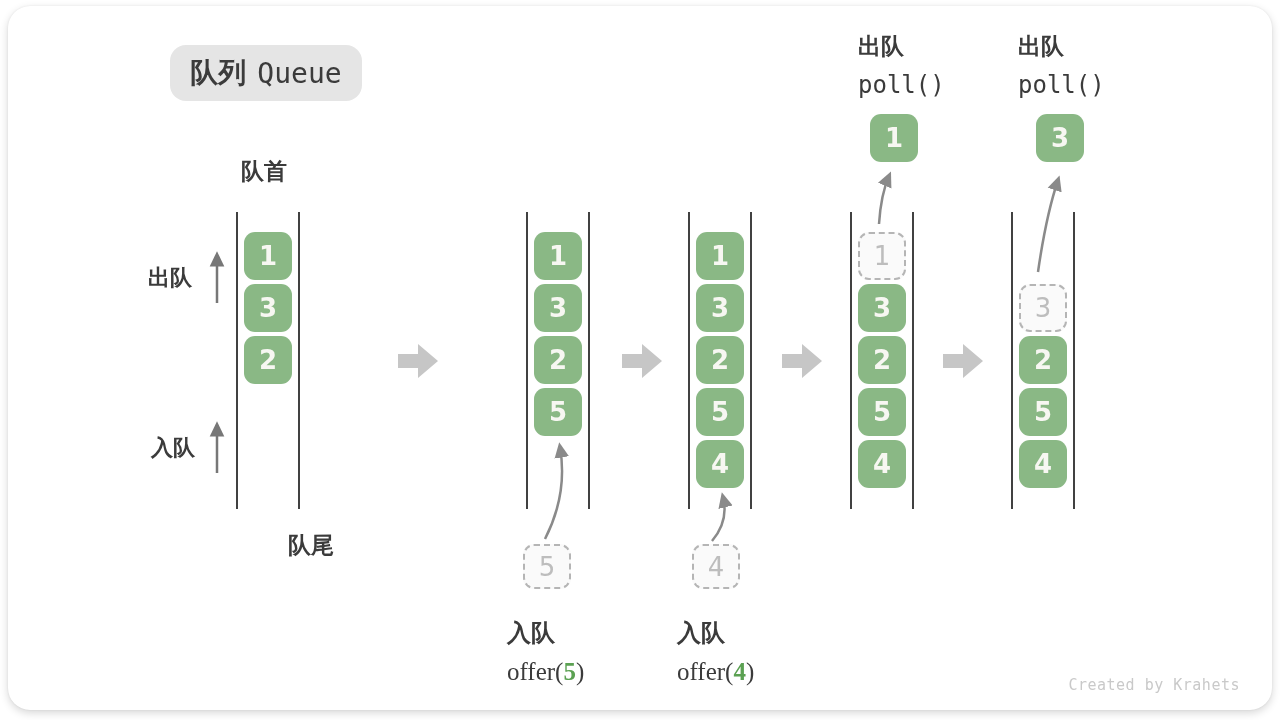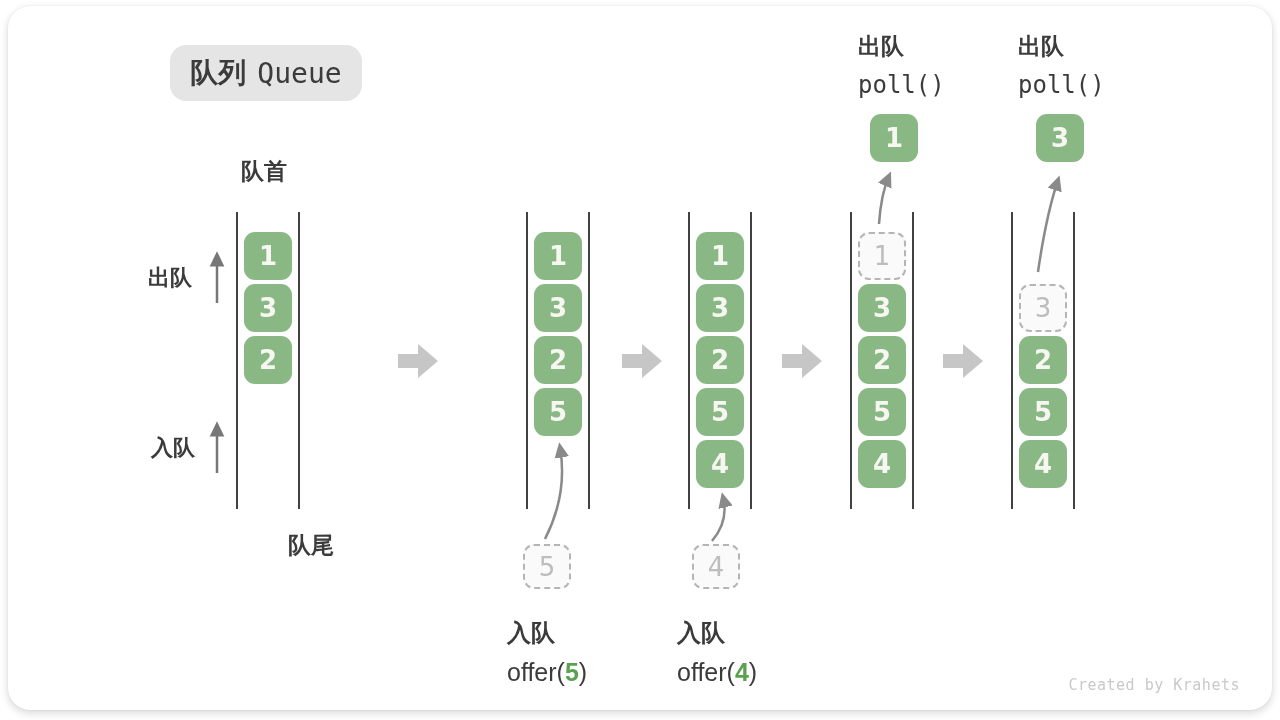--- a/index.html
+++ b/index.html
@@ -34,21 +34,21 @@
   .popped-1{left:1036px;top:114px;}
   
   .top-label{position:absolute;white-space:nowrap;}
   .top-label-0{left:858px;top:31px;} .top-label-1{left:1018px;top:31px;}
   .tl-zh{font-size:23px;font-weight:700;color:var(--label-dark);margin-bottom:9px;}
   .tl-code{font-family:"DejaVu Sans Mono","Liberation Mono",monospace;font-size:24px;color:var(--label-dark);}
   
   .bottom-op{position:absolute;white-space:nowrap;}
   .bottom-op-0{left:507px;top:617px;} .bottom-op-1{left:677px;top:617px;}
   .bo-zh{font-size:24px;font-weight:700;color:var(--label-dark);margin-bottom:9px;}
-  .bo-code{font-family:Liberation Sans, sans-serif;font-size:25px;color:var(--label-dark);}
+  .bo-code{font-family:Liberation Serif, serif;font-size:25px;color:var(--label-dark);}
   .bo-code .arg{color:var(--arg-green);font-weight:700;}
   
   .overlay{position:absolute;left:0;top:0;width:1280px;height:720px;pointer-events:none;}
   .thin-arrow{stroke:var(--thin-arrow);stroke-width:2.5;fill:none;}
   .curve-arrow{stroke:var(--curve-arrow);stroke-width:2.5;fill:none;}
   .block-arrow{fill:var(--block-arrow);}
   
   .watermark{position:absolute;right:40px;bottom:26px;font-family:"DejaVu Sans Mono","Liberation Mono",monospace;
              font-size:15px;color:var(--watermark);letter-spacing:0.5px;}
 </style>

